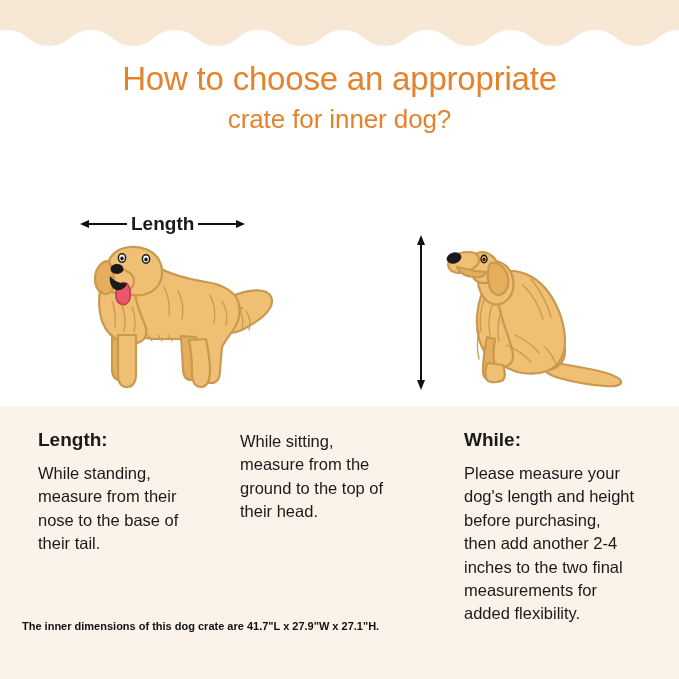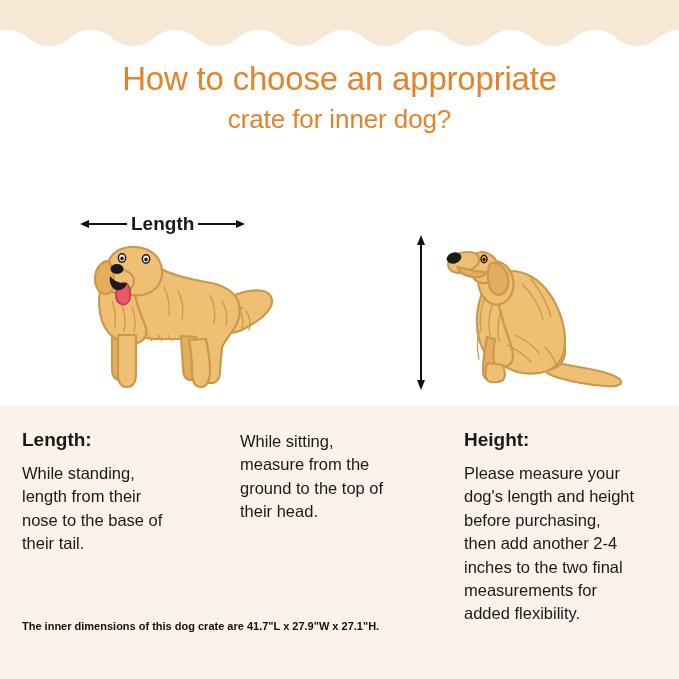--- a/index.html
+++ b/index.html
@@ -143,21 +143,21 @@
     position: absolute;
     left: 0;
     top: 24px;
     width: 679px;
     height: 185px;
   }
   .col {
     position: absolute;
     top: 0;
   }
-  #col-length { left: 22px;  width: 200px; }
+  #col-length { left: 38px;  width: 200px; }
   #col-height { left: 240px; width: 205px; }
   #col-notice { left: 464px; width: 205px; }
 
   .col-heading {
     font-size: 19px;
     font-weight: bold;
     color: #1a1a1a;
     margin: 0 0 11px 0;
     line-height: 1.1;
   }
@@ -367,34 +367,34 @@
       </svg>
     </div>
   </div>
 
   <div id="bottom-panel">
     <div id="columns">
 
       <div class="col" id="col-length">
         <p class="col-heading">Length:</p>
         <p class="col-body">While standing,
-length from their
+measure from their
 nose to the base of
 their tail.</p>
       </div>
 
       <div class="col" id="col-height">
         <p class="col-body">While sitting,
 measure from the
 ground to the top of
 their head.</p>
       </div>
 
       <div class="col" id="col-notice">
-        <p class="col-heading">Height:</p>
+        <p class="col-heading">While:</p>
         <p class="col-body">Please measure your
 dog's length and height
 before purchasing,
 then add another 2-4
 inches to the two final
 measurements for
 added flexibility.</p>
       </div>
 
     </div>

